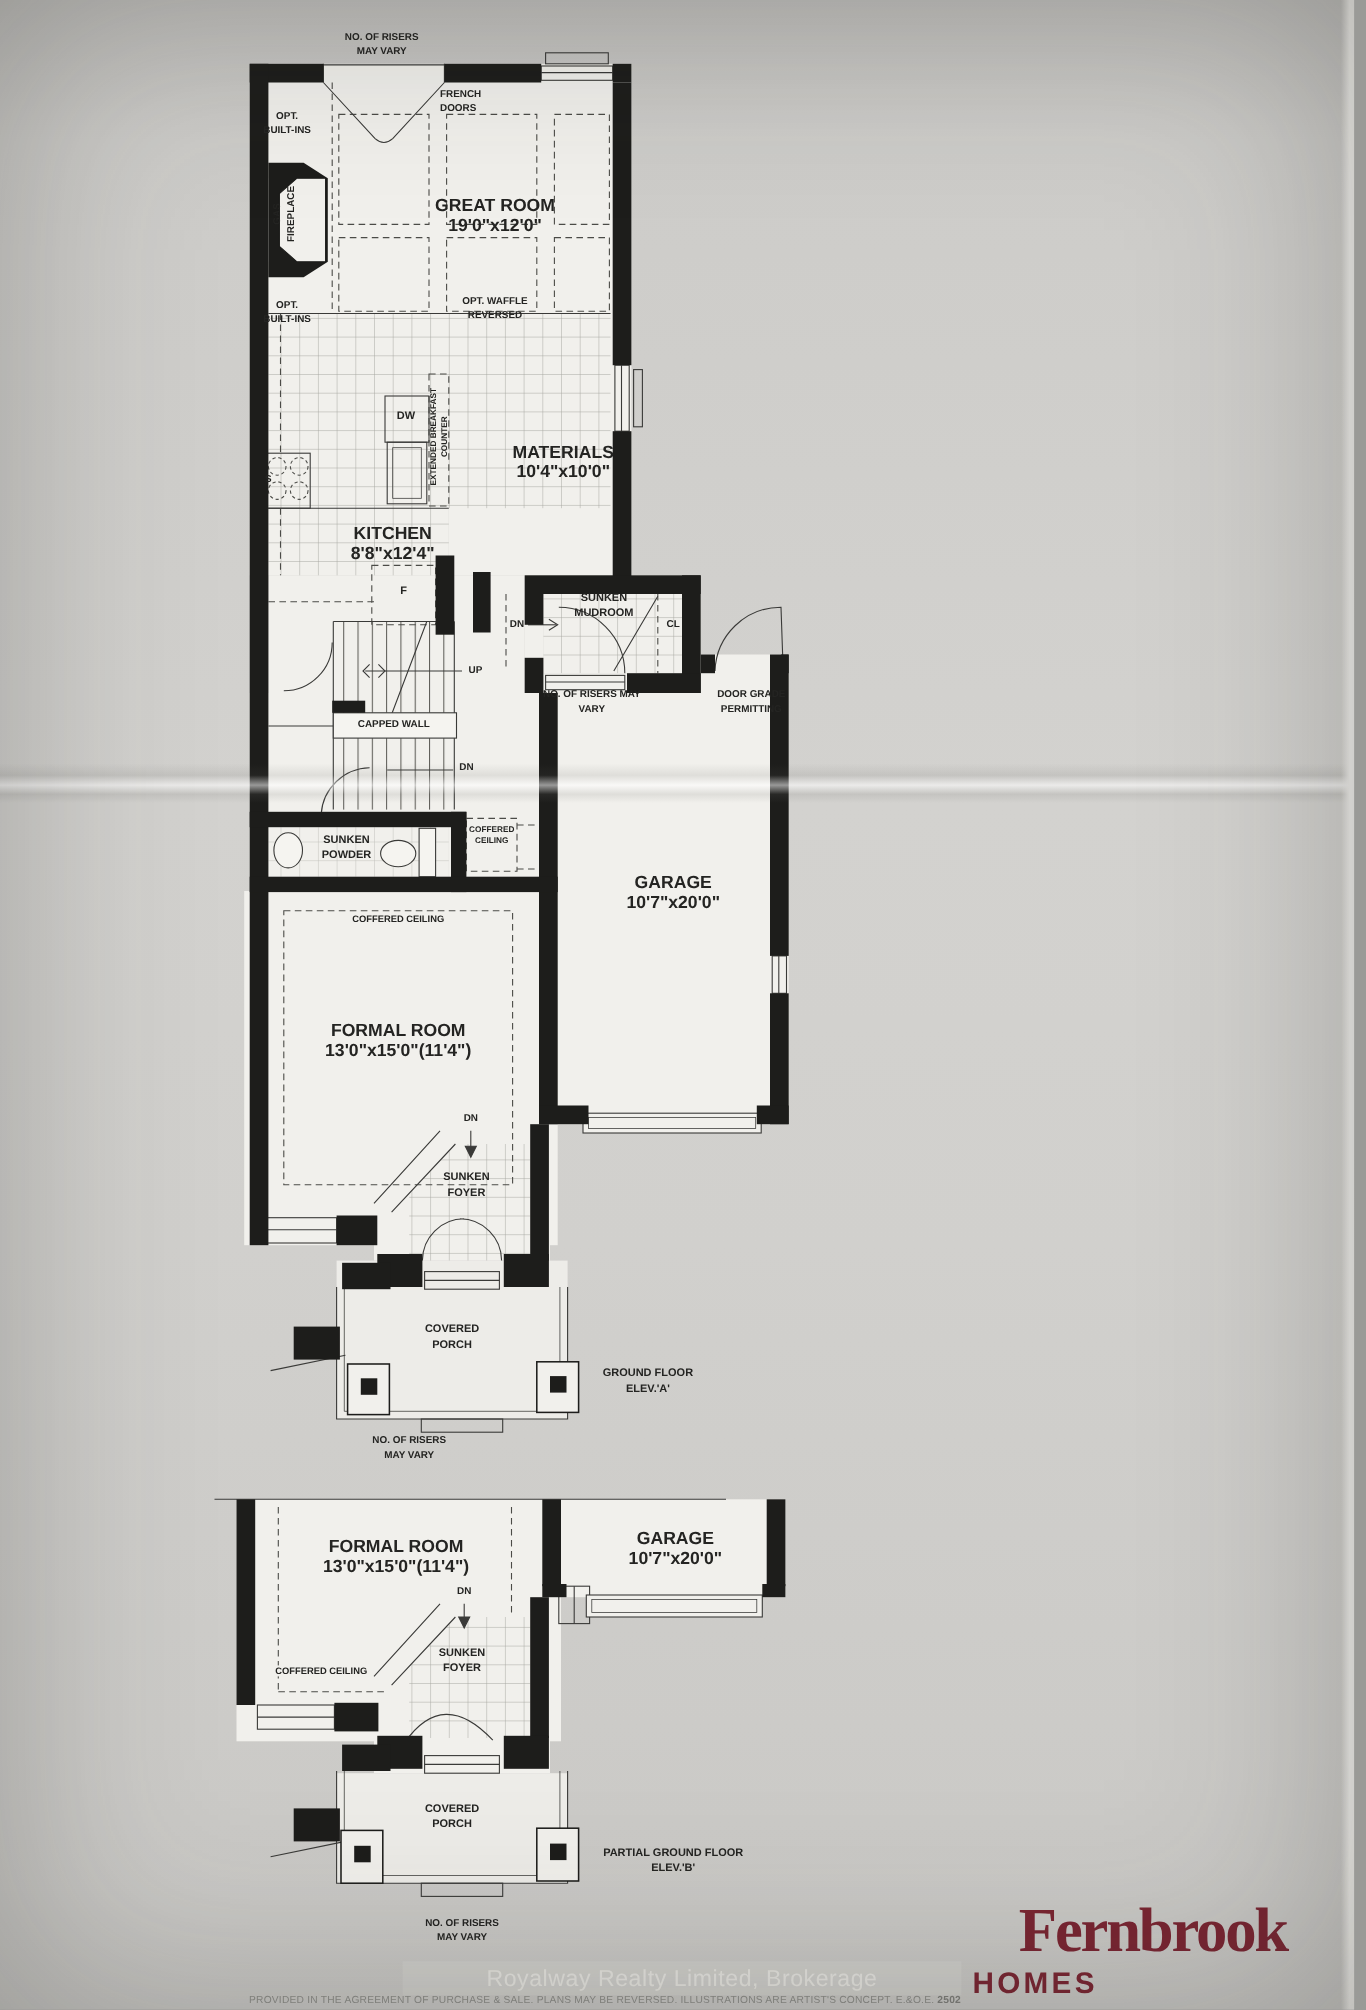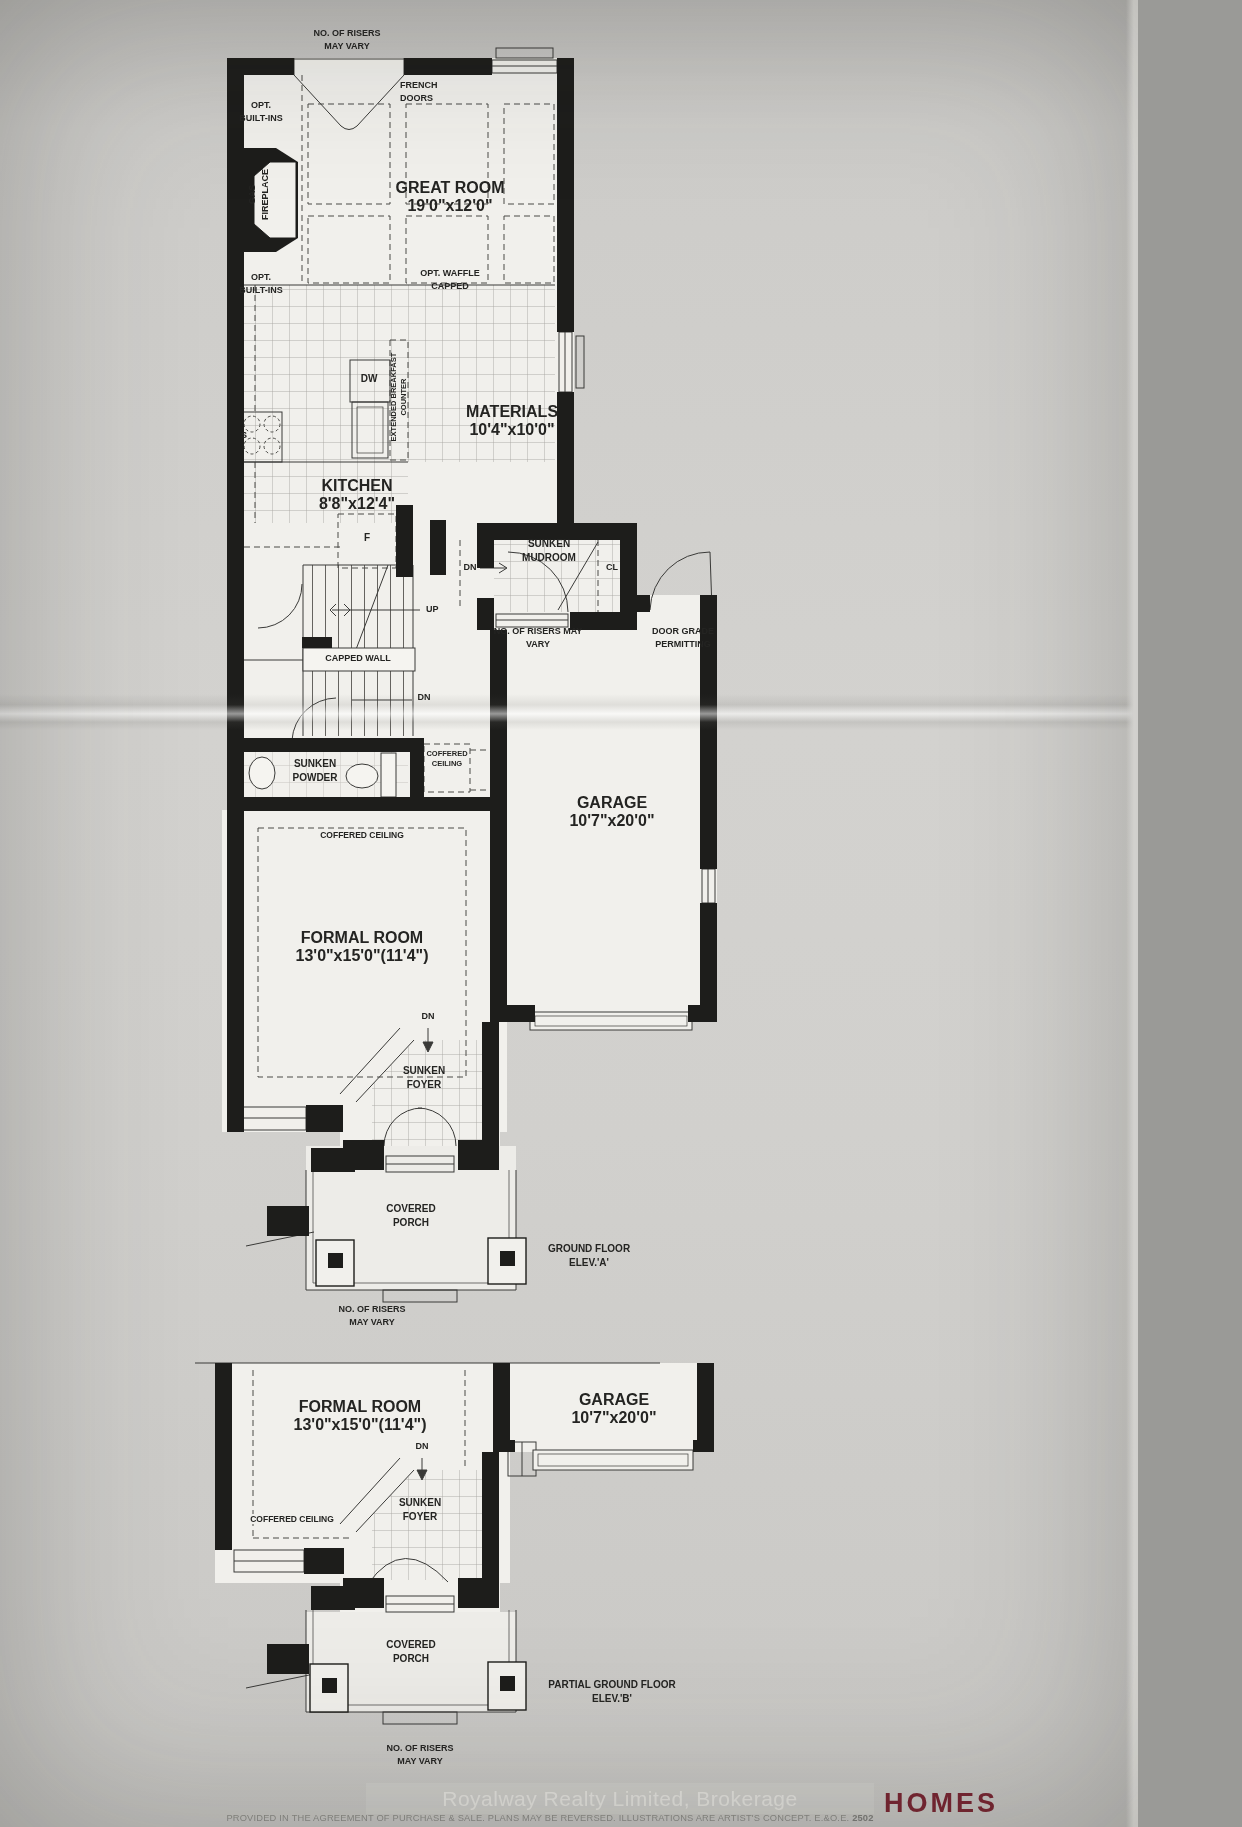--- a/index.html
+++ b/index.html
@@ -1,16 +1,16 @@
 <!DOCTYPE html>
 <html><head>
 <meta charset="utf-8">
 <style>
   html,body{margin:0;padding:0;background:#9a9a97;}
-  #stage{position:relative;width:1138px;height:1827px;overflow:hidden;
+  #stage{position:relative;width:1231px;height:1827px;overflow:hidden;
     background:linear-gradient(180deg,#c2c1be 0%,#cdccc9 7%,#d3d2cf 40%,#d1d0cd 62%,#c9c8c5 100%);
     font-family:"Liberation Sans",sans-serif;}
   .vig{position:absolute;inset:0;box-shadow:inset 0 0 190px rgba(40,40,36,.30);pointer-events:none;}
   .crease{position:absolute;left:0;top:694px;width:100%;height:36px;
     background:linear-gradient(180deg,rgba(90,90,86,0),rgba(90,90,86,.12) 30%,rgba(255,255,255,.55) 55%,rgba(110,110,106,.14) 78%,rgba(0,0,0,0));}
   .edge-strip{position:absolute;right:0;top:0;width:12px;height:100%;
     background:linear-gradient(90deg,rgba(243,242,238,0),#efeeea 65%);}
   svg{position:absolute;left:0;top:0;}
   .lbl{position:absolute;font-weight:bold;color:#242422;text-align:center;white-space:pre-line;letter-spacing:0;}
   .t11{font-size:16px;line-height:17px;}
@@ -226,21 +226,21 @@
 MAY VARY</div>
 <div class="lbl t9 left" style="left:400px;top:79px;width:60px">FRENCH
 DOORS</div>
 <div class="lbl t9" style="left:229px;top:99px;width:64px">OPT.
 BUILT-INS</div>
 <div class="lbl t9 vert" style="left:212px;top:182px;width:92px">GAS
 FIREPLACE</div>
 <div class="lbl t11" style="left:380px;top:179px;width:140px">GREAT ROOM</div>
 <div class="lbl t11" style="left:380px;top:197px;width:140px">19'0"x12'0"</div>
 <div class="lbl t9" style="left:395px;top:267px;width:110px">OPT. WAFFLE
-CAPPED</div>
+REVERSED</div>
 <div class="lbl t9" style="left:229px;top:271px;width:64px">OPT.
 BUILT-INS</div>
 <div class="lbl t10" style="left:349px;top:372px;width:40px">DW</div>
 <div class="lbl t7 vert" style="left:339px;top:387px;width:120px">EXTENDED BREAKFAST
 COUNTER</div>
 <div class="lbl t11" style="left:452px;top:403px;width:120px">MATERIALS</div>
 <div class="lbl t11" style="left:452px;top:421px;width:120px">10'4"x10'0"</div>
 <div class="lbl t9" style="left:236px;top:429px;width:16px">S</div>
 <div class="lbl t11" style="left:302px;top:477px;width:110px">KITCHEN</div>
 <div class="lbl t11" style="left:302px;top:495px;width:110px">8'8"x12'4"</div>
@@ -289,18 +289,19 @@
 ELEV.'B'</div>
 <div class="lbl t9" style="left:365px;top:1742px;width:110px">NO. OF RISERS
 MAY VARY</div>
 
 <div class="wm-band"></div>
 <div class="wm">Royalway Realty Limited, Brokerage</div>
 <div class="disc" style="top:1812px">
   <span>PROVIDED IN THE AGREEMENT OF PURCHASE &amp; SALE. PLANS MAY BE REVERSED.  ILLUSTRATIONS ARE ARTIST'S CONCEPT. E.&amp;O.E.</span>
   <span style="font-weight:bold;color:#7f7f7b">2502</span>
 </div>
+<div class="logo-name">Fernbrook</div>
 <div class="logo-sub">HOMES</div>
 
 <div class="crease"></div>
 <div class="edge-strip"></div>
 <div class="vig"></div>
 </div>
 
 </body></html>

